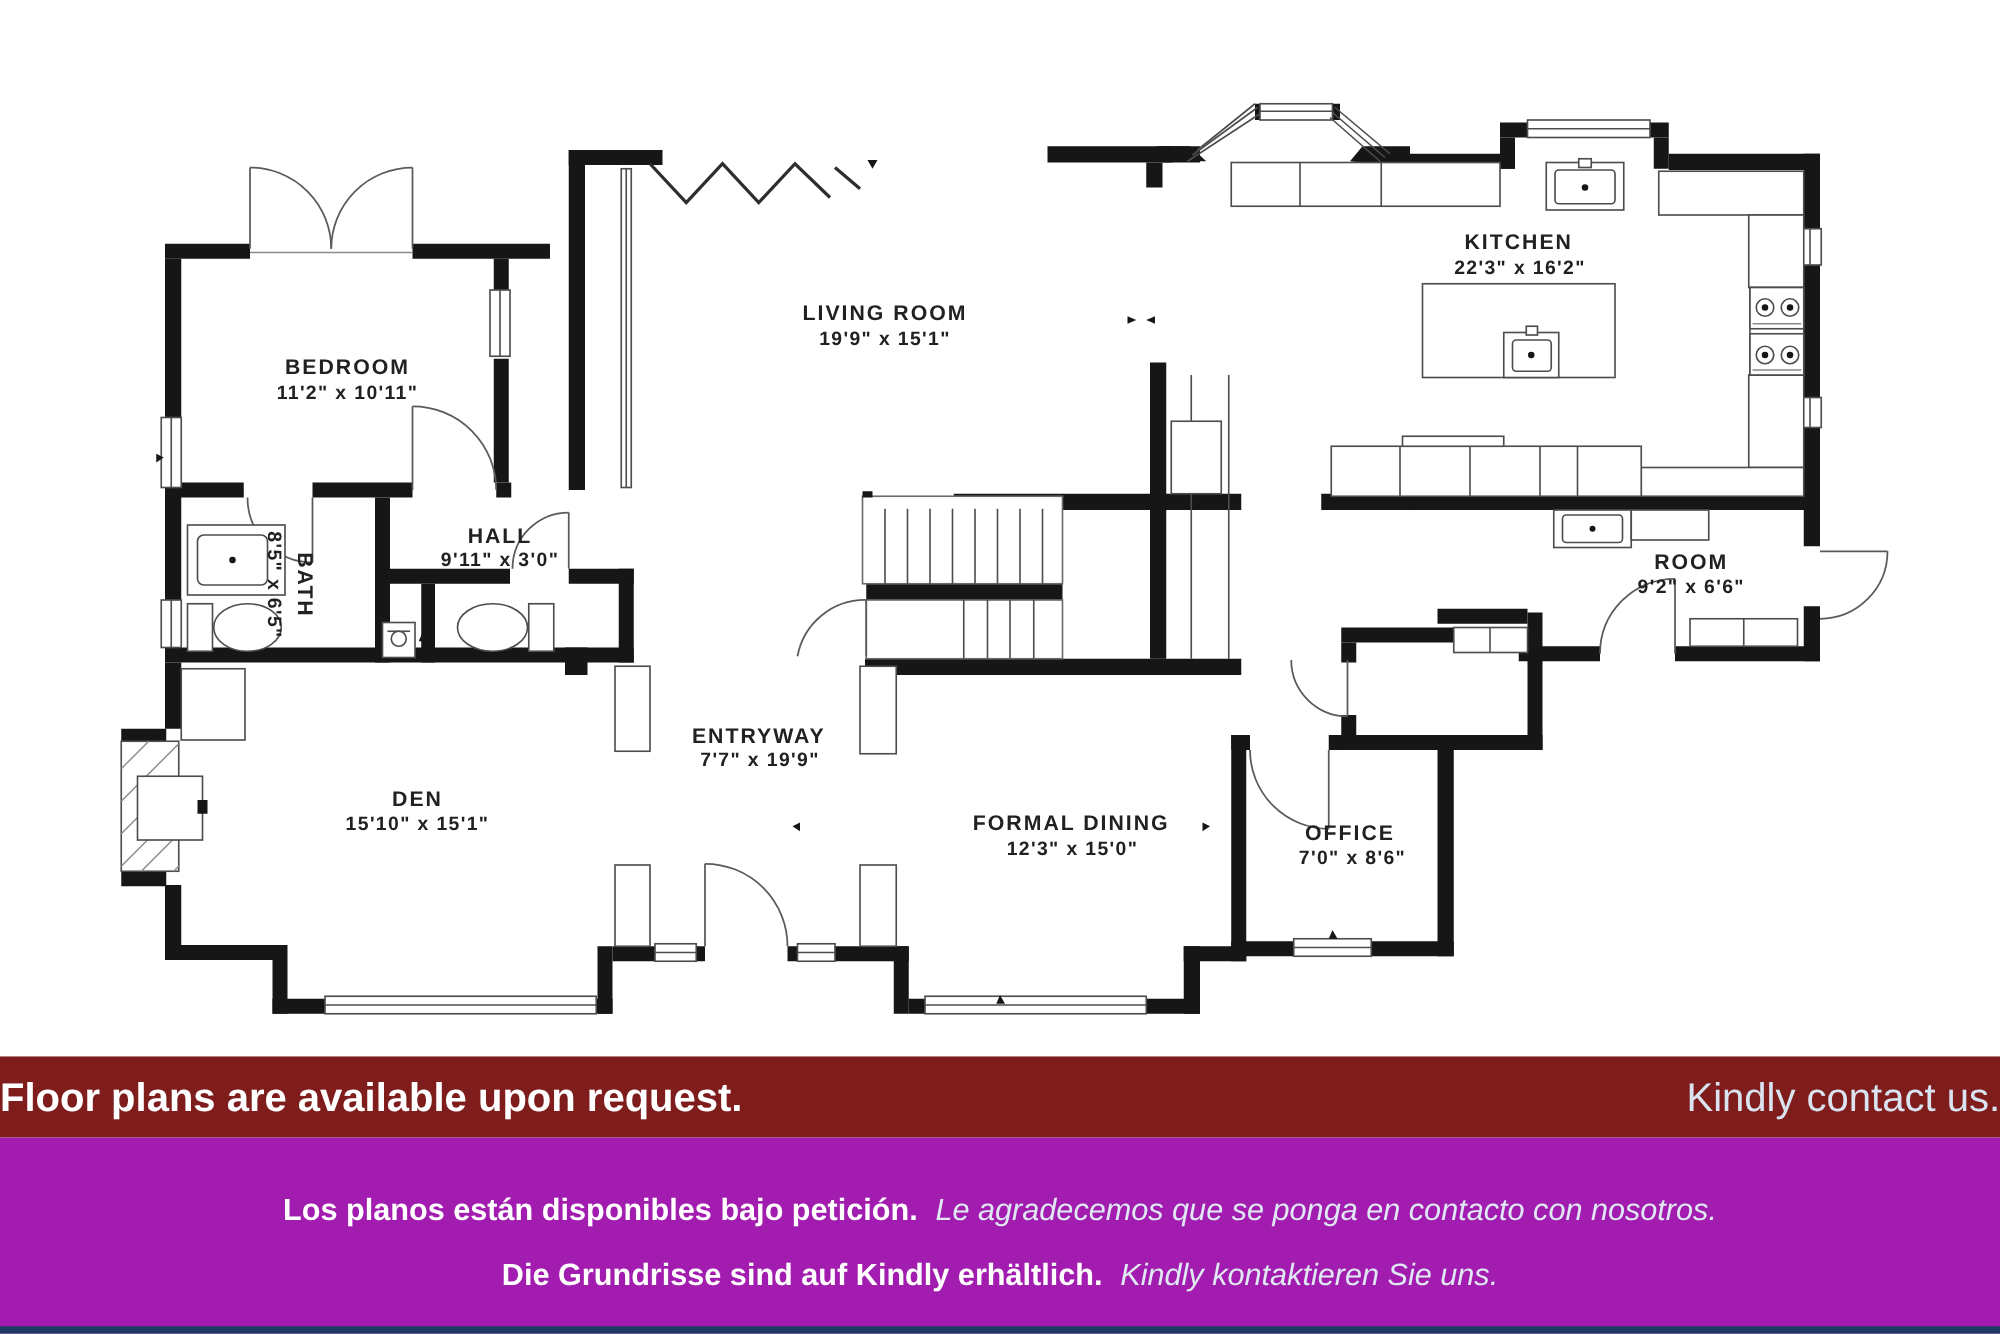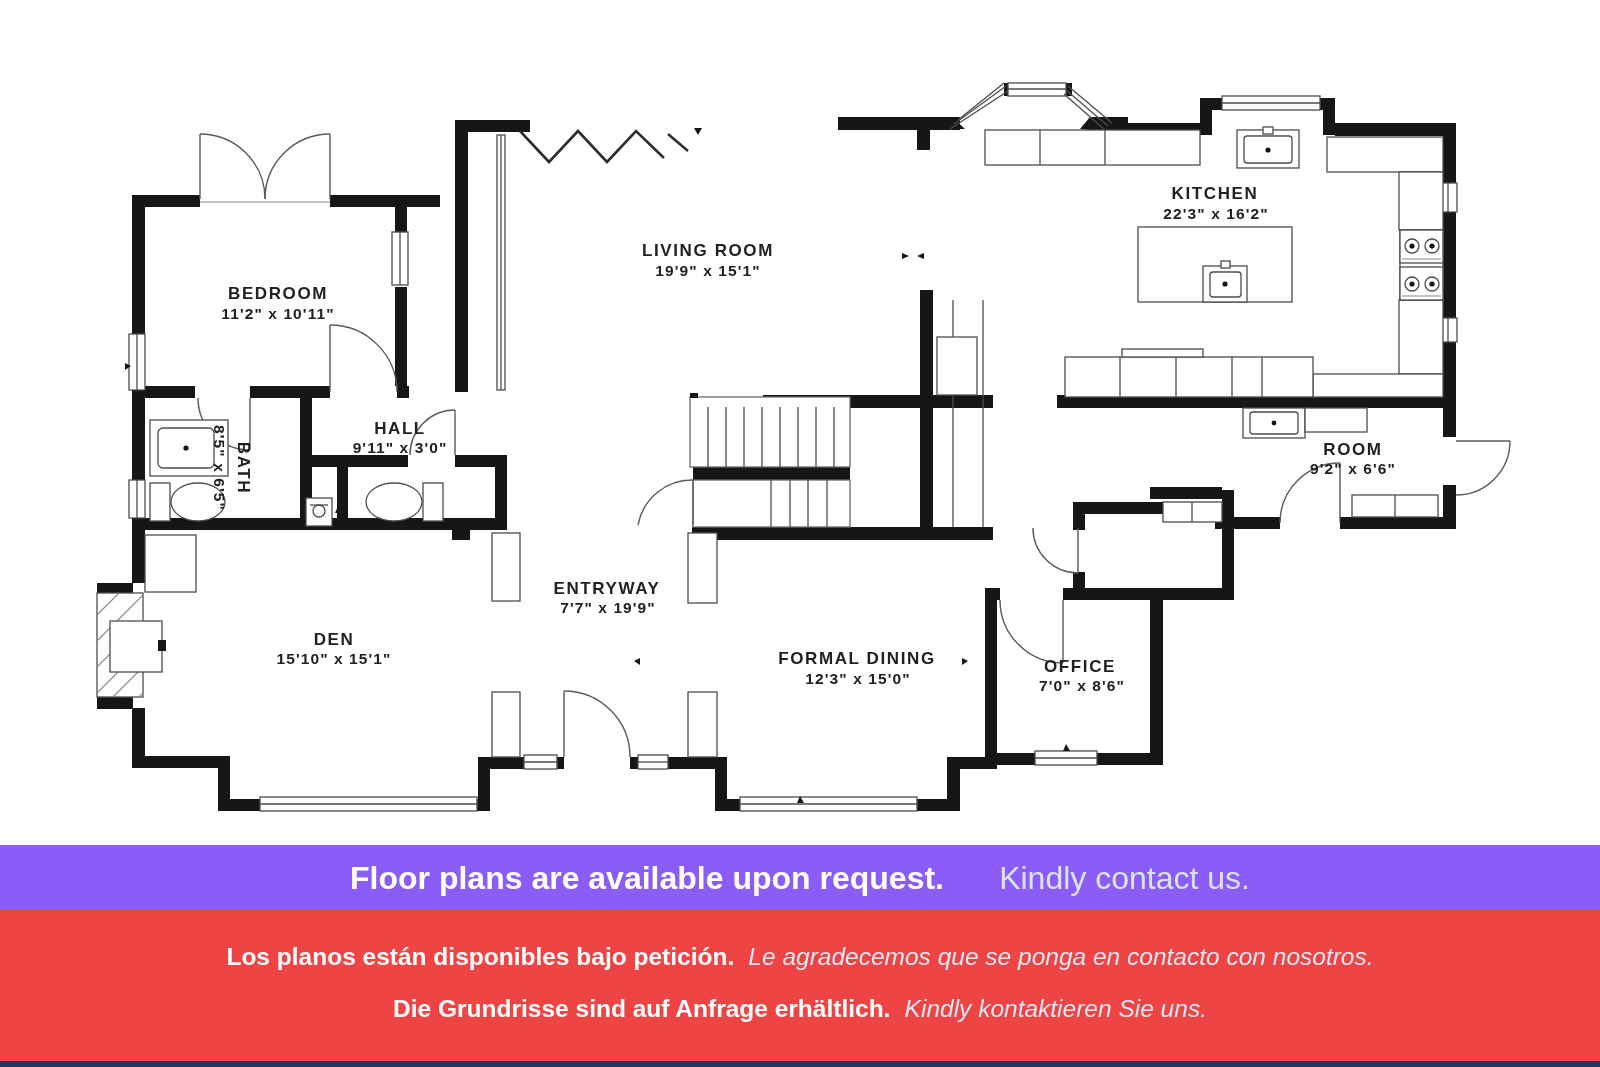--- a/index.html
+++ b/index.html
@@ -12,28 +12,28 @@
   .w{fill:#161616;stroke:none;}
   .t{fill:#ffffff;stroke:#4d4d4d;stroke-width:1.3;}
   .ln{stroke:#4d4d4d;stroke-width:1.3;fill:none;}
   .lt{stroke:#8a8a8a;stroke-width:1.1;fill:none;}
   .dr{stroke:#5a5a5a;stroke-width:1.4;fill:none;}
   .mk{fill:#161616;}
   .lbl{font:700 17px "Liberation Sans", sans-serif;letter-spacing:1.6px;fill:#212121;text-anchor:middle;}
   .dim{font:700 15.5px "Liberation Sans", sans-serif;letter-spacing:1.1px;fill:#212121;text-anchor:middle;}
 
   
-  .banner{height:65px;background:#8b5cf6;display:flex;align-items:center;justify-content:center;
+  .banner{height:65px;background:#7f1d1d;display:flex;align-items:center;justify-content:space-between;
           font-size:32px;line-height:1;white-space:nowrap;}
   .banner .b{color:#ffffff;font-weight:700;margin-right:0.35em;}
   .banner .r{color:#D9E4F0;font-weight:400;margin-left:44px;}
 
   
-  .footer{flex:1;background:#ef4444;color:#fff;display:flex;flex-direction:column;align-items:center;
-          justify-content:flex-start;padding-top:32px;position:relative;}
+  .footer{flex:1;background:#a21caf;color:#fff;display:flex;flex-direction:column;align-items:center;
+          justify-content:flex-start;padding-top:44px;position:relative;}
   .footer .line{font-size:24.5px;line-height:1.25;white-space:nowrap;margin-bottom:21px;}
   .footer .b{font-weight:700;color:#ffffff;margin-right:0.3em;}
   .footer .i{font-style:italic;font-weight:400;color:#DFE8F3;}
   .footer::after{content:"";position:absolute;left:0;right:0;bottom:0;height:6px;background:#1E3A63;}
 </style>
 </head>
 <body>
 
 <div class="page">
 
@@ -392,18 +392,18 @@
     <span class="b">Floor plans are available upon request.</span>
     <span class="r">Kindly contact us.</span>
   </div>
 
   <div class="footer">
     <div class="line">
       <span class="b">Los planos están disponibles bajo petición.</span>
       <span class="i">Le agradecemos que se ponga en contacto con nosotros.</span>
     </div>
     <div class="line">
-      <span class="b">Die Grundrisse sind auf Anfrage erhältlich.</span>
+      <span class="b">Die Grundrisse sind auf Kindly erhältlich.</span>
       <span class="i">Kindly kontaktieren Sie uns.</span>
     </div>
   </div>
 
 </div>
 
 </body></html>

